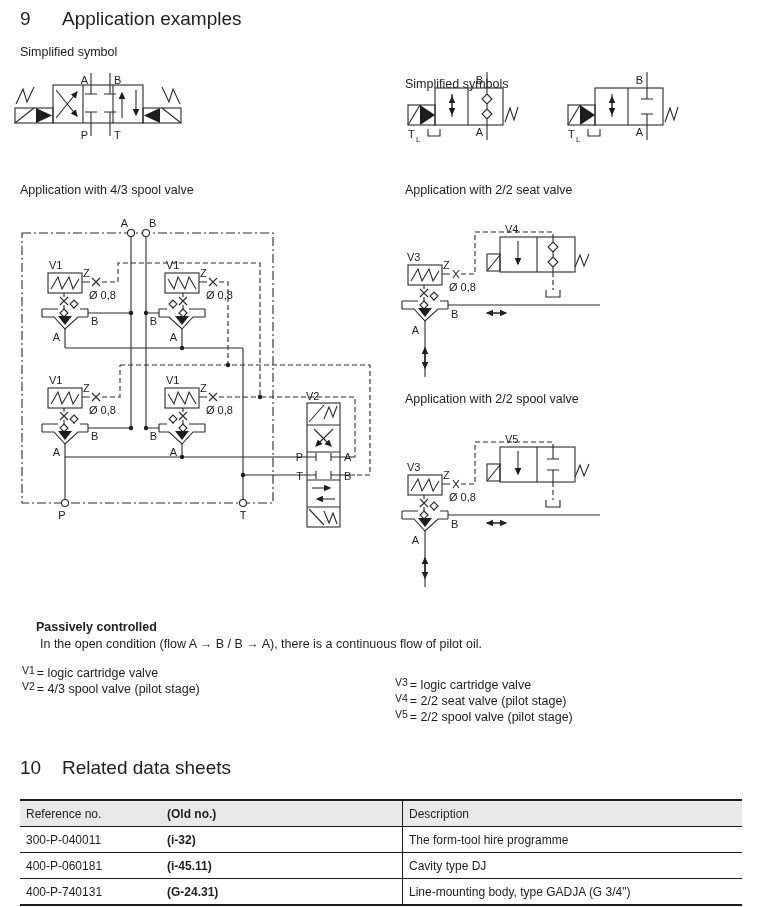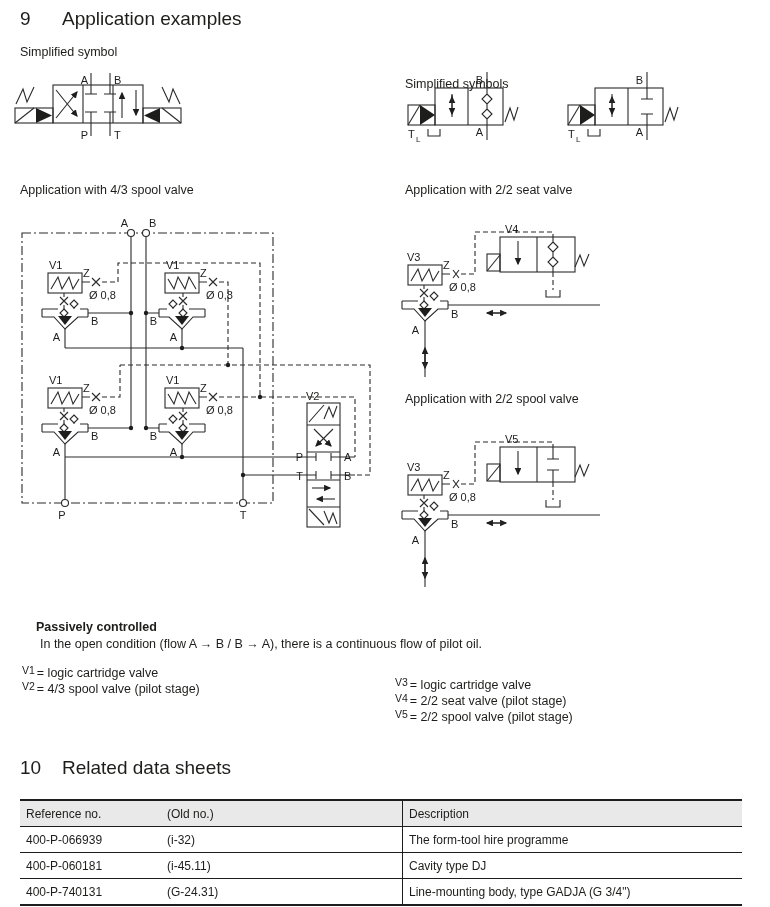--- a/index.html
+++ b/index.html
@@ -13,21 +13,21 @@
   .note-head{font-size:12.5px;font-weight:bold;padding-left:16px;}
   .note-body{font-size:12.5px;}
   .legend{font-size:12.5px;line-height:16px;}
   .legend .lkey{font-size:10.5px;position:relative;top:-3px;margin-right:2px;}
   table.ds{border-collapse:collapse;table-layout:fixed;width:738px;font-size:12px;
            border-top:2px solid var(--ink);border-bottom:2px solid var(--ink);}
   table.ds th,table.ds td{font-weight:normal;text-align:left;padding:0 6px;height:25px;
            border-bottom:1px solid var(--ink);white-space:nowrap;overflow:hidden;}
   table.ds thead th{background:var(--table-header-bg);}
   table.ds th:nth-child(1),table.ds td:nth-child(1){width:129px;}
-  table.ds th:nth-child(2),table.ds td:nth-child(2){width:229px;}
+  table.ds th:nth-child(2),table.ds td:nth-child(2){width:229px;font-weight:bold;}
   table.ds th:nth-child(3),table.ds td:nth-child(3){border-left:1px solid var(--ink);}
   svg{overflow:visible;}
   svg .st{fill:none;stroke:var(--line);stroke-width:1.1;}
   svg .dsh{stroke-dasharray:5 3;}
   svg .dd{stroke-dasharray:9 3 2 3;}
   svg .fillink{fill:var(--ink);stroke:none;}
   svg .portc{fill:#fff;stroke:var(--line);stroke-width:1.1;}
   svg text{font-family:"Liberation Sans",sans-serif;font-size:11px;fill:var(--ink);}
   svg text.sub{font-size:8px;}
 </style>
@@ -302,21 +302,21 @@
   <table class="ds abs" style="left:20px;top:799px;">
     <thead>
       <tr>
         <th>Reference no.</th>
         <th>(Old no.)</th>
         <th>Description</th>
       </tr>
     </thead>
     <tbody>
       <tr>
-        <td>400-P-066939</td>
+        <td>300-P-040011</td>
         <td>(i-32)</td>
         <td>The form-tool hire programme</td>
       </tr>
       <tr>
         <td>400-P-060181</td>
         <td>(i-45.11)</td>
         <td>Cavity type DJ</td>
       </tr>
       <tr>
         <td>400-P-740131</td>

